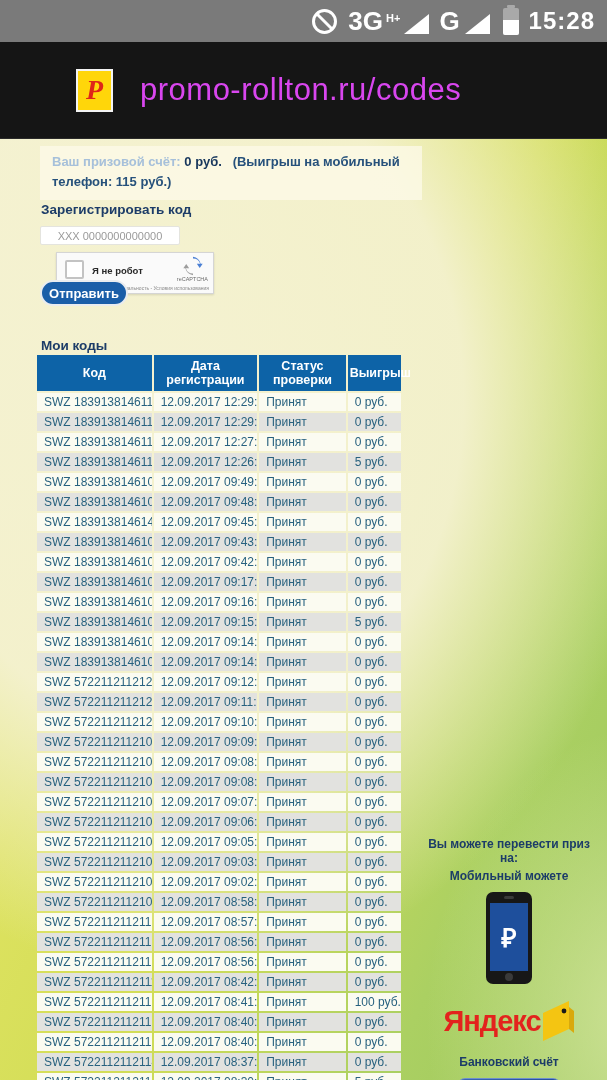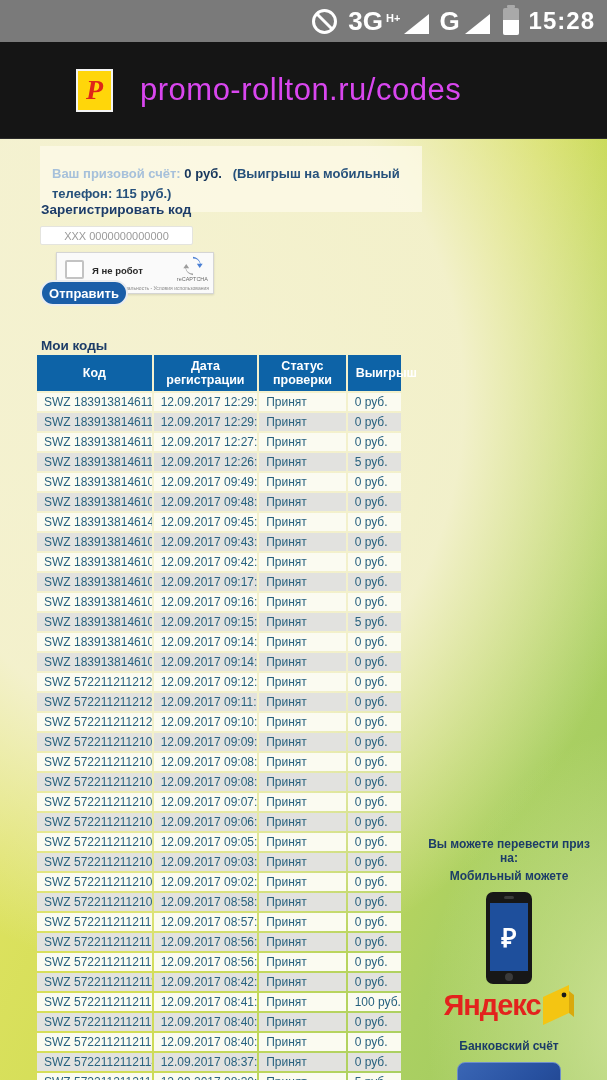--- a/index.html
+++ b/index.html
@@ -34,29 +34,29 @@
   .favicon{
     width:37px; height:43px; background:#ffd60a; border:2px solid #f3f3f3;
     display:flex; align-items:center; justify-content:center;
     font-family:"Liberation Serif", serif; font-weight:bold; font-style:italic;
     color:#df2518; font-size:28px; flex:none;
   }
   .url{ color:#d946ef; font-size:31px; margin-left:27px; letter-spacing:0.5px; }
   
   .page{ position:absolute; top:139px; left:0; width:607px; height:941px; }
   .acct{
-    position:absolute; left:40px; top:7px; width:382px; padding:18px 12px 8px 12px;
+    position:absolute; left:40px; top:7px; width:382px; padding:6px 12px 8px 12px;
     background:rgba(252,250,232,0.78); font-size:13px; font-weight:bold; line-height:1.55;
   }
   .acct .lab{ color:#a6c0da; }
   .acct .val{ color:#16365c; }
   .acct .note{ color:#26517b; }
   .reg-title{ position:absolute; left:41px; top:63px; font-size:13.5px; font-weight:bold; color:#1c3c68; }
   .code-input{
-    position:absolute; left:40px; top:87px; width:153px; height:19px;
+    position:absolute; left:40px; top:87px; width:140px; height:19px;
     border:1px solid #e4e4de; border-radius:2px; background:#fff;
     text-align:center; font-size:11px; color:#8e8e8e; font-family:"Liberation Sans",sans-serif;
   }
   .code-input::placeholder{ color:#9a9a9a; }
   .captcha{
     position:absolute; left:56px; top:113px; width:158px; height:42px;
     background:#fafafa; border:1px solid #d5d5d5; box-shadow:0 1px 2px rgba(0,0,0,0.12);
   }
   .cb{ position:absolute; left:8px; top:7px; width:19px; height:19px; background:#fff; border:2px solid #c3c3c3; border-radius:2px;}
   .cap-label{ position:absolute; left:35px; top:12px; font-size:9.5px; color:#282828; font-weight:bold;}
@@ -69,21 +69,21 @@
     border:2px solid #e9ecef; border-radius:13px; font-family:"Liberation Sans",sans-serif;
   }
   .codes-title{ position:absolute; left:41px; top:199px; font-size:13.5px; font-weight:bold; color:#1c3c68; }
   
   table.codes{
     position:absolute; left:35px; top:214px; width:368px;
     border-collapse:separate; border-spacing:2px; table-layout:fixed;
   }
   table.codes th{
     background:#0d63a7; color:#fff; font-size:12.5px; font-weight:bold;
-    padding:4px 8px; text-align:center; height:14px;
+    padding:4px 2px; text-align:center; height:14px;
   }
   table.codes td{
     font-size:12px; color:#27617f; padding:2px 7px; line-height:14px; height:14px;
     overflow:hidden; white-space:nowrap;
   }
   table.codes tr.odd td{ background:#fbfbf1; }
   table.codes tr.even td{ background:#e2e2df; }
   .c-code{ width:114px; } .c-date{ width:103px; } .c-status{ width:86px; } .c-prize{ width:53px; }
   
   .sidebar{ position:absolute; left:418px; top:698px; width:182px; text-align:center; color:#1c3c68; }
@@ -92,21 +92,21 @@
   .phone{
     position:relative; width:46px; height:92px; margin:9px auto 0 auto;
     background:#171717; border-radius:7px;
   }
   .phone .cam{ position:absolute; top:4px; left:50%; transform:translateX(-50%); width:10px; height:3px; background:#3a3a3a; border-radius:2px;}
   .phone .scr{
     position:absolute; top:11px; left:4px; right:4px; bottom:13px; background:#1e4f9c;
     display:flex; align-items:center; justify-content:center; color:#fff; font-size:26px; font-weight:bold;
   }
   .phone .home{ position:absolute; bottom:3px; left:50%; transform:translateX(-50%); width:8px; height:8px; background:#3a3a3a; border-radius:50%;}
-  .yarow{ display:flex; align-items:center; justify-content:center; }
+  .yarow{ display:flex; align-items:center; justify-content:center; margin-top:16px; }
   .ya-text{ color:#e3231d; font-size:29px; font-weight:bold; letter-spacing:-1px; font-family:"Liberation Sans",sans-serif;}
   .bank-label{ font-size:12px; font-weight:bold; margin-top:13px; }
   .card{
     position:relative; width:104px; height:66px; margin:9px auto 0 auto;
     background:linear-gradient(135deg,#3a66b5 0%, #27509f 55%, #1d3f86 100%);
     border:1px solid #6d8ecb; border-radius:8px;
   }
 </style>
 </head>
 <body>

